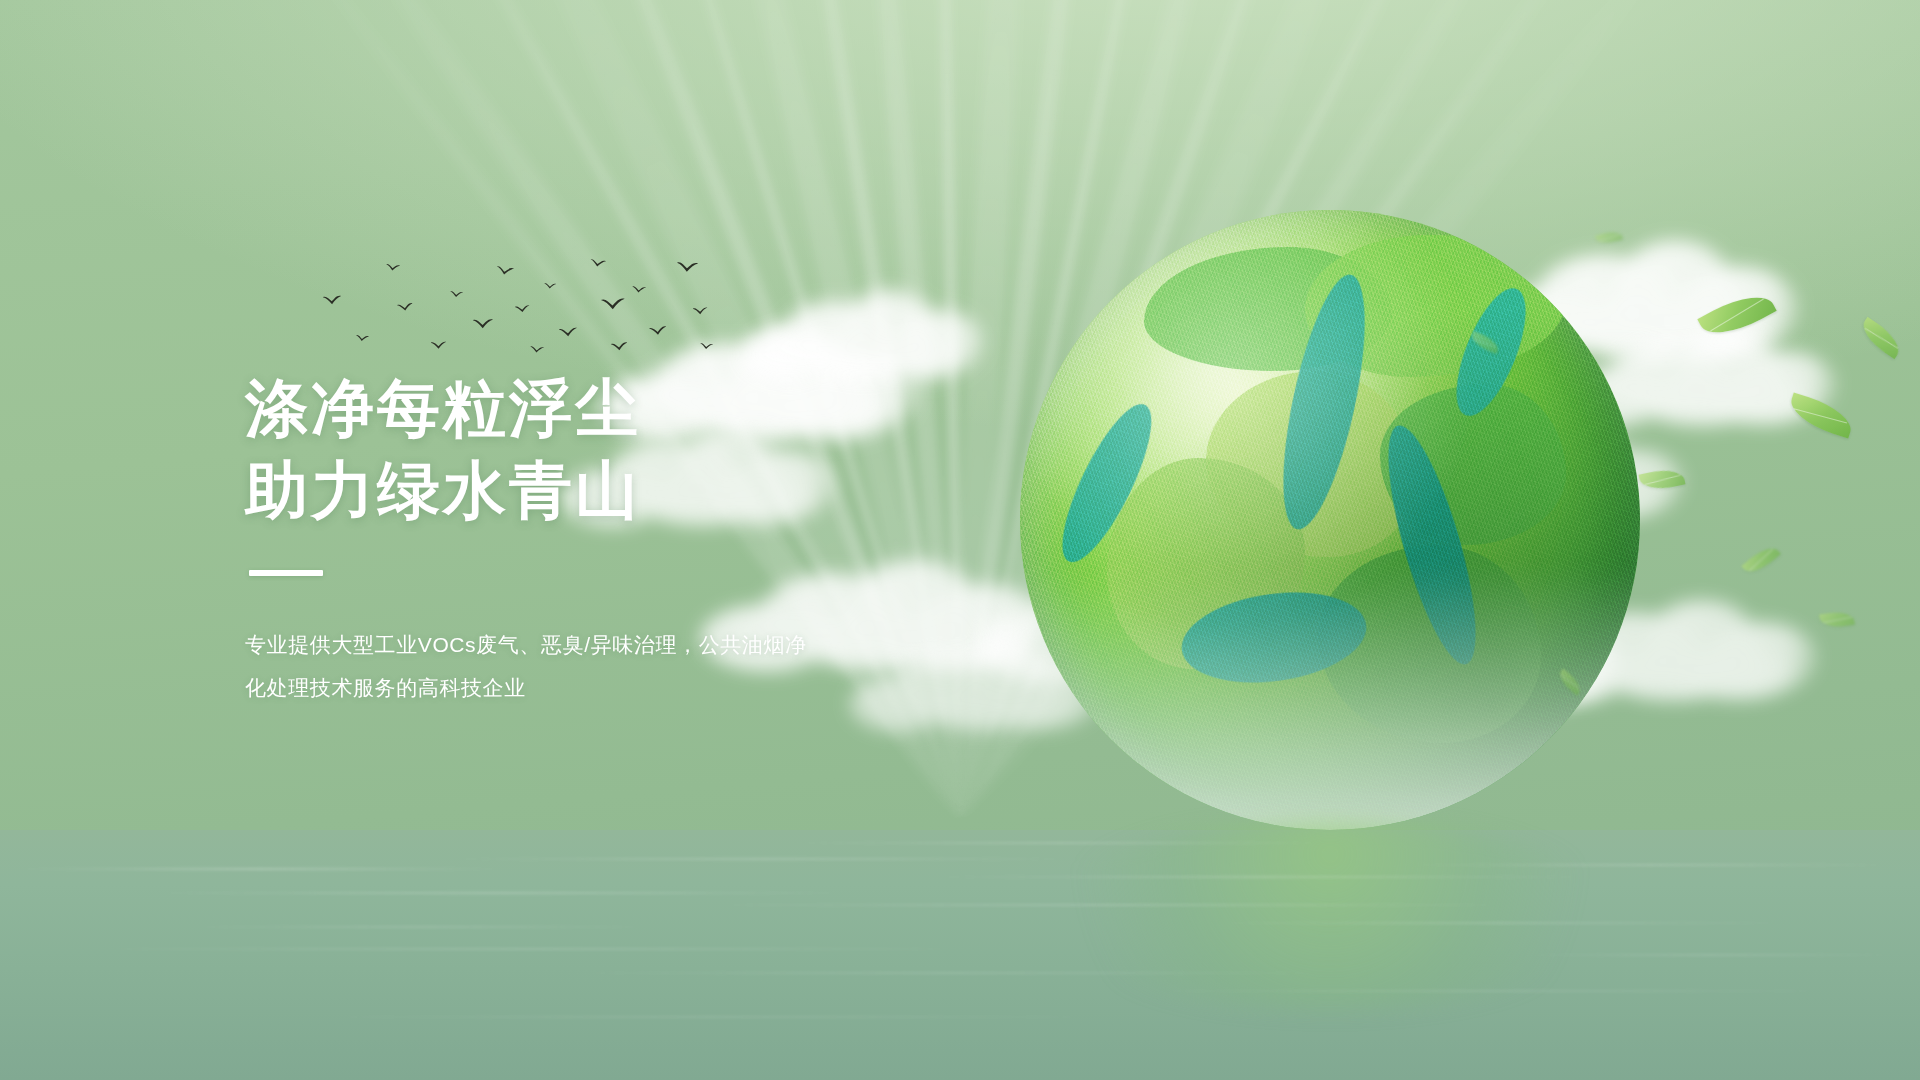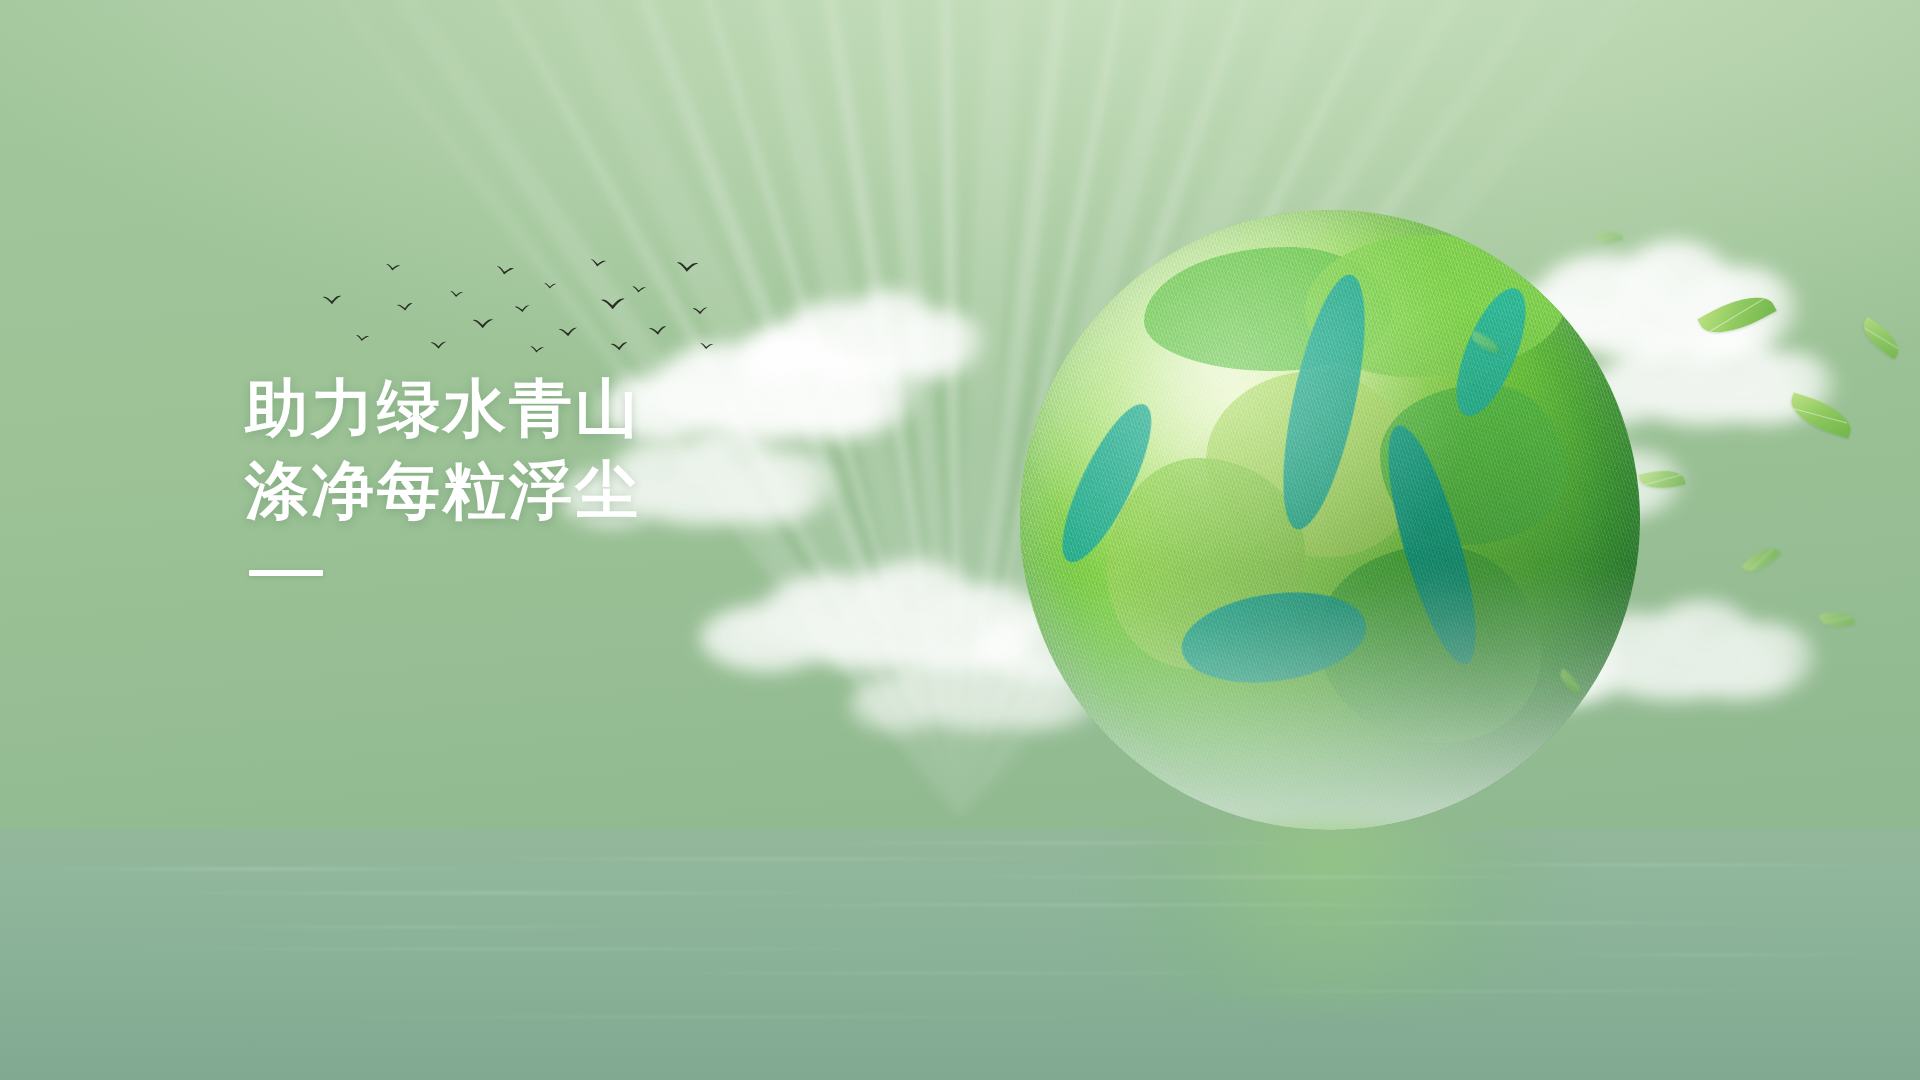--- a/index.html
+++ b/index.html
@@ -359,19 +359,23 @@
       <div class="bird" style="left: 310px; top: 98px; width: 18px; height: 9.9px; transform: rotate(-6deg);"><svg width="18" height="10.799999999999999" viewBox="0 0 24 14">
           <path d="M1 3 C5 1.2, 8 5.5, 11.5 8.5 C15 5.5, 18 1.2, 23 3 C19 4.2, 15.5 7.2, 11.5 12 C7.5 7.2, 5 4.2, 1 3 Z" fill="#2b2f26"></path>
         </svg></div>
       <div class="bird" style="left: 400px; top: 96px; width: 14px; height: 7.7px; transform: rotate(4deg);"><svg width="14" height="8.4" viewBox="0 0 24 14">
           <path d="M1 3 C5 1.2, 8 5.5, 11.5 8.5 C15 5.5, 18 1.2, 23 3 C19 4.2, 15.5 7.2, 11.5 12 C7.5 7.2, 5 4.2, 1 3 Z" fill="#2b2f26"></path>
         </svg></div>
     </div>
 
   <div class="copy">
     <h1 class="headline">
+      <span class="ln">涤净每粒浮尘</span>
       <span class="ln">助力绿水青山</span>
-      <span class="ln">涤净每粒浮尘</span>
     </h1>
     <div class="rule"></div>
+    <p class="sub">
+      <span class="ln">专业提供大型工业VOCs废气、恶臭/异味治理，公共油烟净</span>
+      <span class="ln">化处理技术服务的高科技企业</span>
+    </p>
   </div>
 
 </div>
 
 </body></html>

